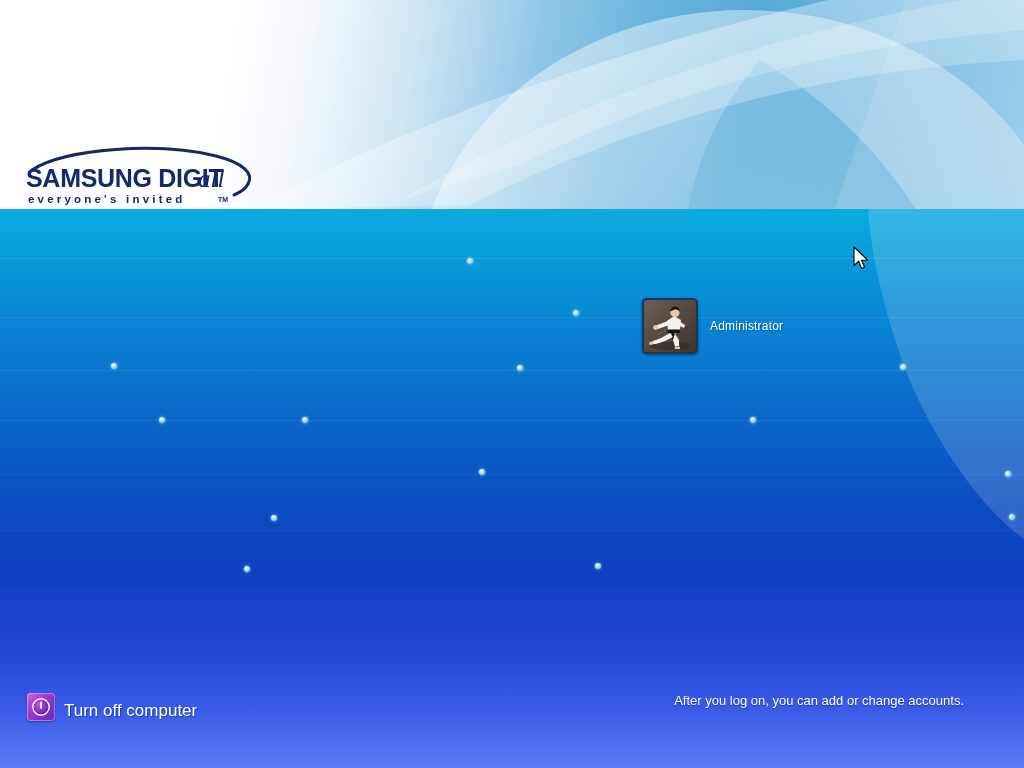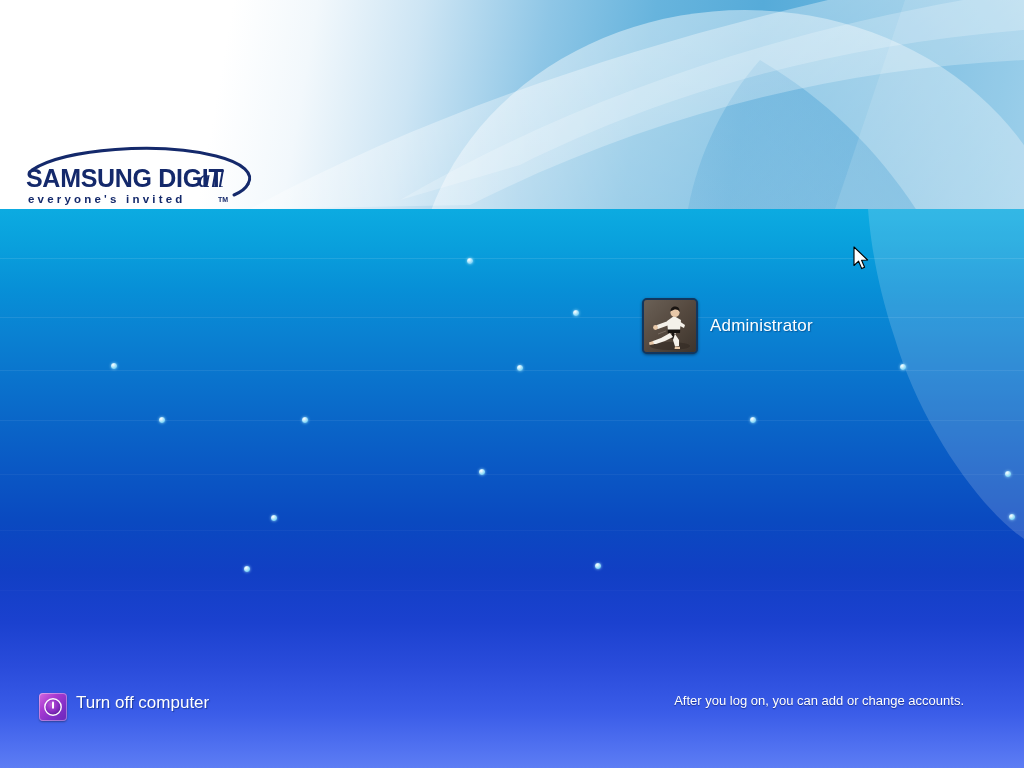--- a/index.html
+++ b/index.html
@@ -112,34 +112,33 @@
     border-radius: 5px;
     overflow: hidden;
     background: #4a4038;
     box-shadow: 0 1px 3px rgba(0,0,0,0.45);
     flex: none;
   }
   #user-tile svg { display:block; width:100%; height:100%; }
   #user-name {
     margin-left: 12px;
     color: #ffffff;
-    font-size: 17px;
+    font-size: 12px;
     letter-spacing: 0.2px;
     text-shadow: 1px 1px 1px rgba(0,60,120,0.55);
     white-space: nowrap;
   }
 
   
   #turnoff {
     position: absolute;
     left: 27px; top: 693px;
     display: flex;
-    align-items: flex-start;
+    align-items: flex-end;
     cursor: pointer;
-    margin-left: 12px;
   }
   #power-icon {
     width: 28px; height: 28px;
     border-radius: 4px;
     background: linear-gradient(135deg, #d56ae0 0%, #a83ad0 35%, #7f2ec6 70%, #6a27bb 100%);
     box-shadow: inset 0 0 0 1px rgba(255,255,255,0.35), 0 1px 2px rgba(0,0,0,0.35);
     display: flex; align-items: center; justify-content: center;
     flex: none;
   }
   #power-icon svg { display:block; }

